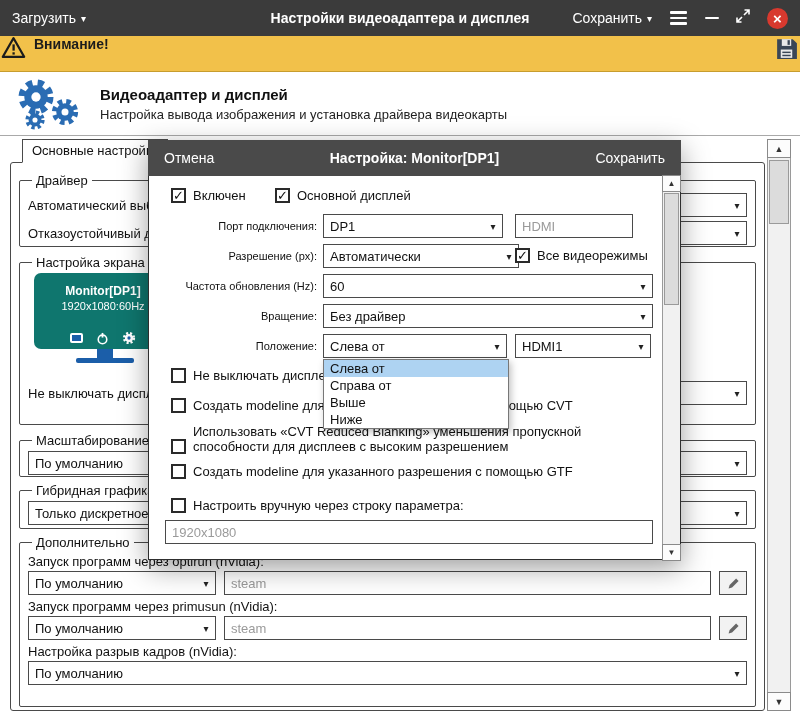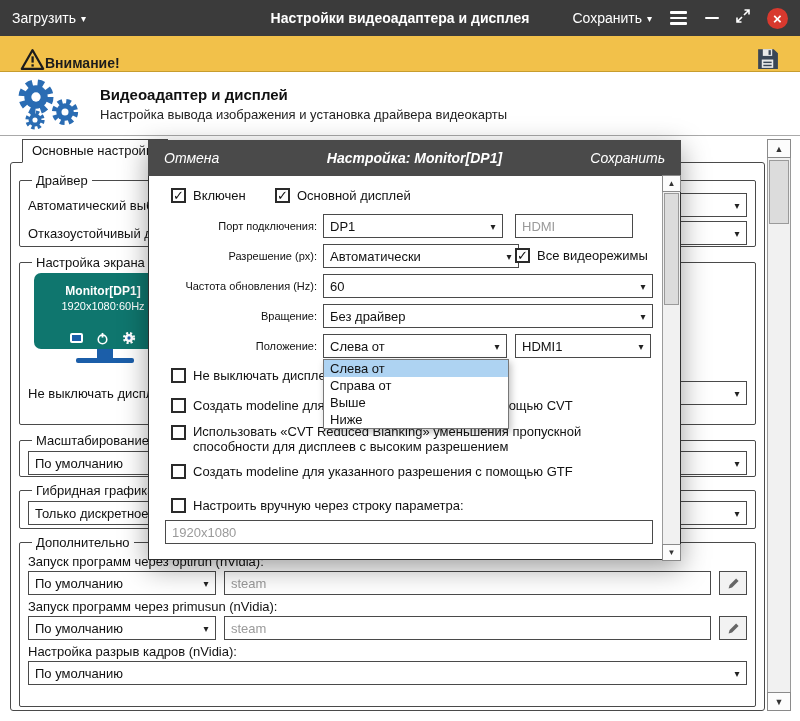--- a/index.html
+++ b/index.html
@@ -14,21 +14,21 @@
   .tb-right { margin-left:auto; display:flex; align-items:center; gap:16px; z-index:2; }
   .caret { font-size:10px; }
   .hamburger { display:flex; flex-direction:column; gap:3px; padding:2px; }
   .hamburger i { display:block; width:17px; height:2.5px; background:#fff; border-radius:1px; }
   .minbar { display:block; width:14px; height:2.5px; background:#fff; border-radius:1px; }
   .closebtn { width:21px; height:21px; border-radius:50%; background:#d8392e; color:#fff; display:flex;
               align-items:center; justify-content:center; font-size:15px; font-weight:bold; line-height:1; }
 
   
   .warnbar { position:absolute; left:0; top:36px; width:800px; height:36px; background:#f2c14a;
-             border-bottom:1px solid #c79d2e; display:flex; align-items:flex-end; padding:0 20px; }
+             border-bottom:1px solid #c79d2e; display:flex; align-items:flex-start; padding:0 1px; gap:8px; }
   .warnbar .wtext { font-size:14px; font-weight:bold; color:#1c1c1c; }
   .warn-right { margin-left:auto; display:flex; align-items:center; }
 
   
   .appheader { position:absolute; left:0; top:72px; width:800px; height:64px; background:#fff;
                border-bottom:1px solid #a9a9a9; display:flex; align-items:center; padding:0 14px; gap:14px; }
   .gears { position:relative; width:72px; height:54px; flex:none; }
   .gears svg { position:absolute; }
   .ah-title { font-size:15px; font-weight:bold; margin-bottom:4px; }
   .ah-sub { font-size:13px; color:#222; }
@@ -52,21 +52,21 @@
   .combo .car { width:18px; text-align:center; font-size:10px; color:#222; flex:none; }
   .combo.full { width:100%; }
   .tinput { height:24px; border:1px solid #4a4a4a; background:#fff; font-size:13px; padding:0 6px;
             font-family:inherit; color:#111; }
   .tinput::placeholder { color:#9a9a9a; }
   .ebtn { width:28px; height:24px; flex:none; border:1px solid #4a4a4a; background:#f2f2f2;
           display:flex; align-items:center; justify-content:center; }
 
   
   .check { display:inline-flex; align-items:center; gap:7px; font-size:13px; }
-  .check.top { align-items:flex-start; }
+  .check.top { align-items:flex-end; }
   .cbox { width:15px; height:15px; border:2px solid #2a2a2a; background:#fff; flex:none;
           display:flex; align-items:center; justify-content:center; }
   .check.top .cbox { margin-top:1px; }
   .cbox .mark { font-size:13px; font-weight:bold; line-height:1; margin-top:-1px; }
 
   
   .monitor { position:relative; width:142px; height:104px; margin:2px 0 4px 6px; }
   .mon-screen { width:138px; height:76px; background:#0f766e; border-radius:7px; color:#fff;
                 text-align:center; position:relative; }
   .mon-name { font-size:12px; font-weight:bold; padding-top:11px; }
@@ -85,21 +85,21 @@
             background:#fcfcfc; border:1px solid #8a8a8a; font-size:9px; color:#333; margin:-1px; z-index:1; }
   .sb-track { flex:1; position:relative; margin:1px 0; }
   .sb-thumb { position:absolute; left:1px; right:1px; background:#dcdcdc; border:1px solid #9a9a9a; }
   .main-sb { left:767px; top:139px; width:24px; height:572px; }
   .main-sb .sb-thumb { top:2px; height:64px; }
 
   
   .modal { position:absolute; left:148px; top:140px; width:533px; height:420px; z-index:10;
            box-shadow:0 8px 26px rgba(0,0,0,.38); }
   .modal-header { height:36px; background:#4a4a4a; color:#fff; display:flex; align-items:center;
-                  padding:0 16px; position:relative;font-style:italic; }
+                  padding:0 16px; position:relative; }
   .mh-title { position:absolute; left:0; right:0; text-align:center; font-size:14px; font-weight:bold; pointer-events:none; }
   .mh-btn { font-size:14px; z-index:2; }
   .mh-right { margin-left:auto; }
   .modal-body { position:relative; height:384px; background:#fff; border:1px solid #2e2e2e; border-top:none; }
   .ml { position:absolute; right:363px; font-size:11px; line-height:24px; white-space:nowrap; }
   .mabs { position:absolute; }
   .modal-sb { right:0px; top:0px; width:18px; height:384px; border:none; border-left:1px solid #9a9a9a; }
   .modal-sb .sb-btn { height:17px; font-size:8px; }
   .modal-sb .sb-thumb { top:1px; height:112px; }
 

